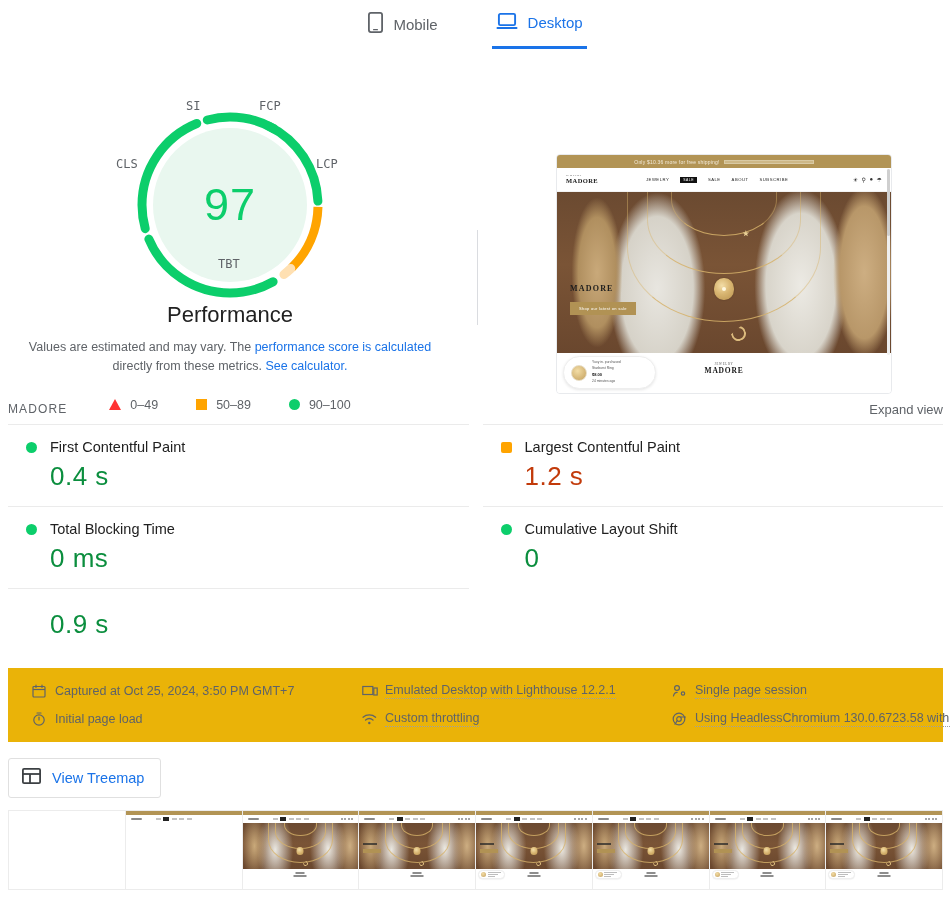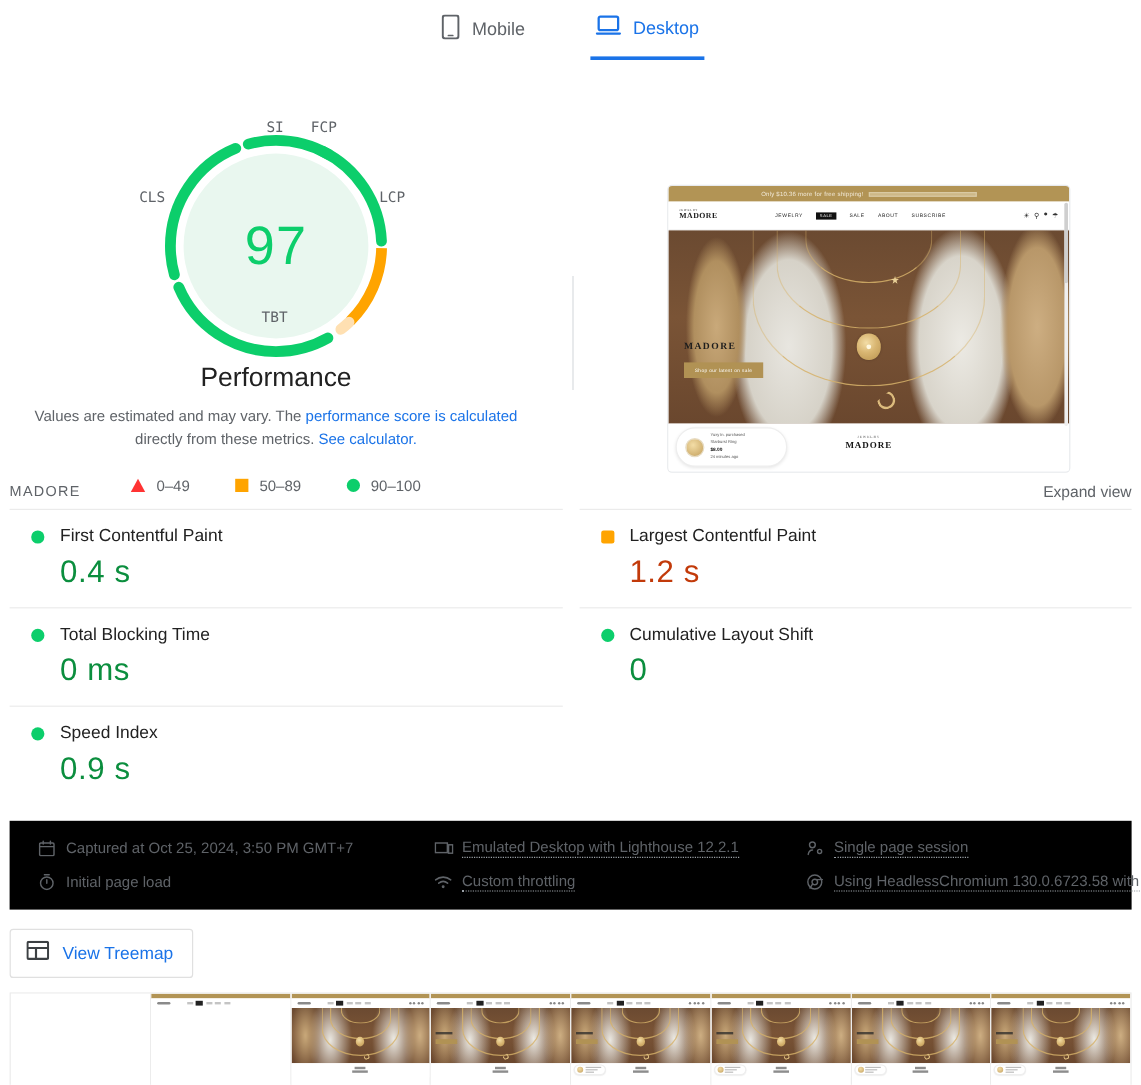--- a/index.html
+++ b/index.html
@@ -49,21 +49,21 @@
     font-size: 45px; color: #0cce6b; letter-spacing: 1px;
   }
   .gauge-label {
     font-size: 22px; color: #212121; margin-top: -8px;
   }
   .g-ax {
     position: absolute; font-size: 12px; color: #5f6368;
     font-family: "DejaVu Sans Mono", monospace;
   }
   .g-fcp { left: 134px; top: -1px; }
-  .g-si  { left: 61px;  top: -1px; margin-left: 36px; }
+  .g-si  { left: 61px;  top: -1px; }
   .g-lcp { left: 191px; top: 57px; }
   .g-cls { left: -9px;  top: 57px; }
   .g-tbt { left: 93px;  top: 157px; }
 
   .disclaimer {
     width: 420px; margin: 10px auto 0; text-align: center;
     font-size: 12.5px; color: #5f6368; line-height: 1.5;
   }
   .disclaimer a { color: #1a73e8; text-decoration: none; }
 
@@ -202,21 +202,21 @@
   .m-row { display:flex; align-items:center; gap:13px; }
   .m-dot { width:11px; height:11px; border-radius:50%; background:#0cce6b; flex:0 0 auto; }
   .m-dot.square { border-radius:2px; background:#ffa400; }
   .m-name { font-size:14.5px; color:#212121;text-align:center; }
   .m-val { font-size:26px; margin: 6px 0 0 24px; letter-spacing:.5px; }
   .m-val.good { color:#0b8e3e; }
   .m-val.avg  { color:#c23a0a; }
 
   
   .envbar {
-    margin: 14px 8px 0; background:#000000;
+    margin: 14px 8px 0; background:#eab308;
     display:grid; grid-template-columns: 330px 310px 1fr;
     padding: 11px 20px 11px 24px; gap: 4px 0;
     font-size: 12.5px; color:#5f6368;
   }
   .env-cell { display:flex; align-items:center; gap:9px; padding: 4px 0; }
   .env-txt { white-space:nowrap; overflow:hidden; text-overflow:clip; }
   .env-txt.dotted { border-bottom:1px dotted #9aa0a6; padding-bottom:1px; cursor:help; }
   .env-ico { width:14px; height:14px; flex:0 0 auto; color:#5f6368; }
 
   
@@ -431,24 +431,20 @@
         <div class="m-val good">0.4 s</div>
       </div>
       <div class="m-item">
         <div class="m-row">
           <span class="m-dot"></span>
           <span class="m-name">Total Blocking Time</span>
         </div>
         <div class="m-val good">0 ms</div>
       </div>
       <div class="m-item">
-        <div class="m-row">
-          <span class="m-dot"></span>
-          <span class="m-name">Speed Index</span>
-        </div>
         <div class="m-val good">0.9 s</div>
       </div>
     </div>
 
     <div class="m-col">
       <div class="m-item">
         <div class="m-row">
           <span class="m-dot square"></span>
           <span class="m-name">Largest Contentful Paint</span>
         </div>

